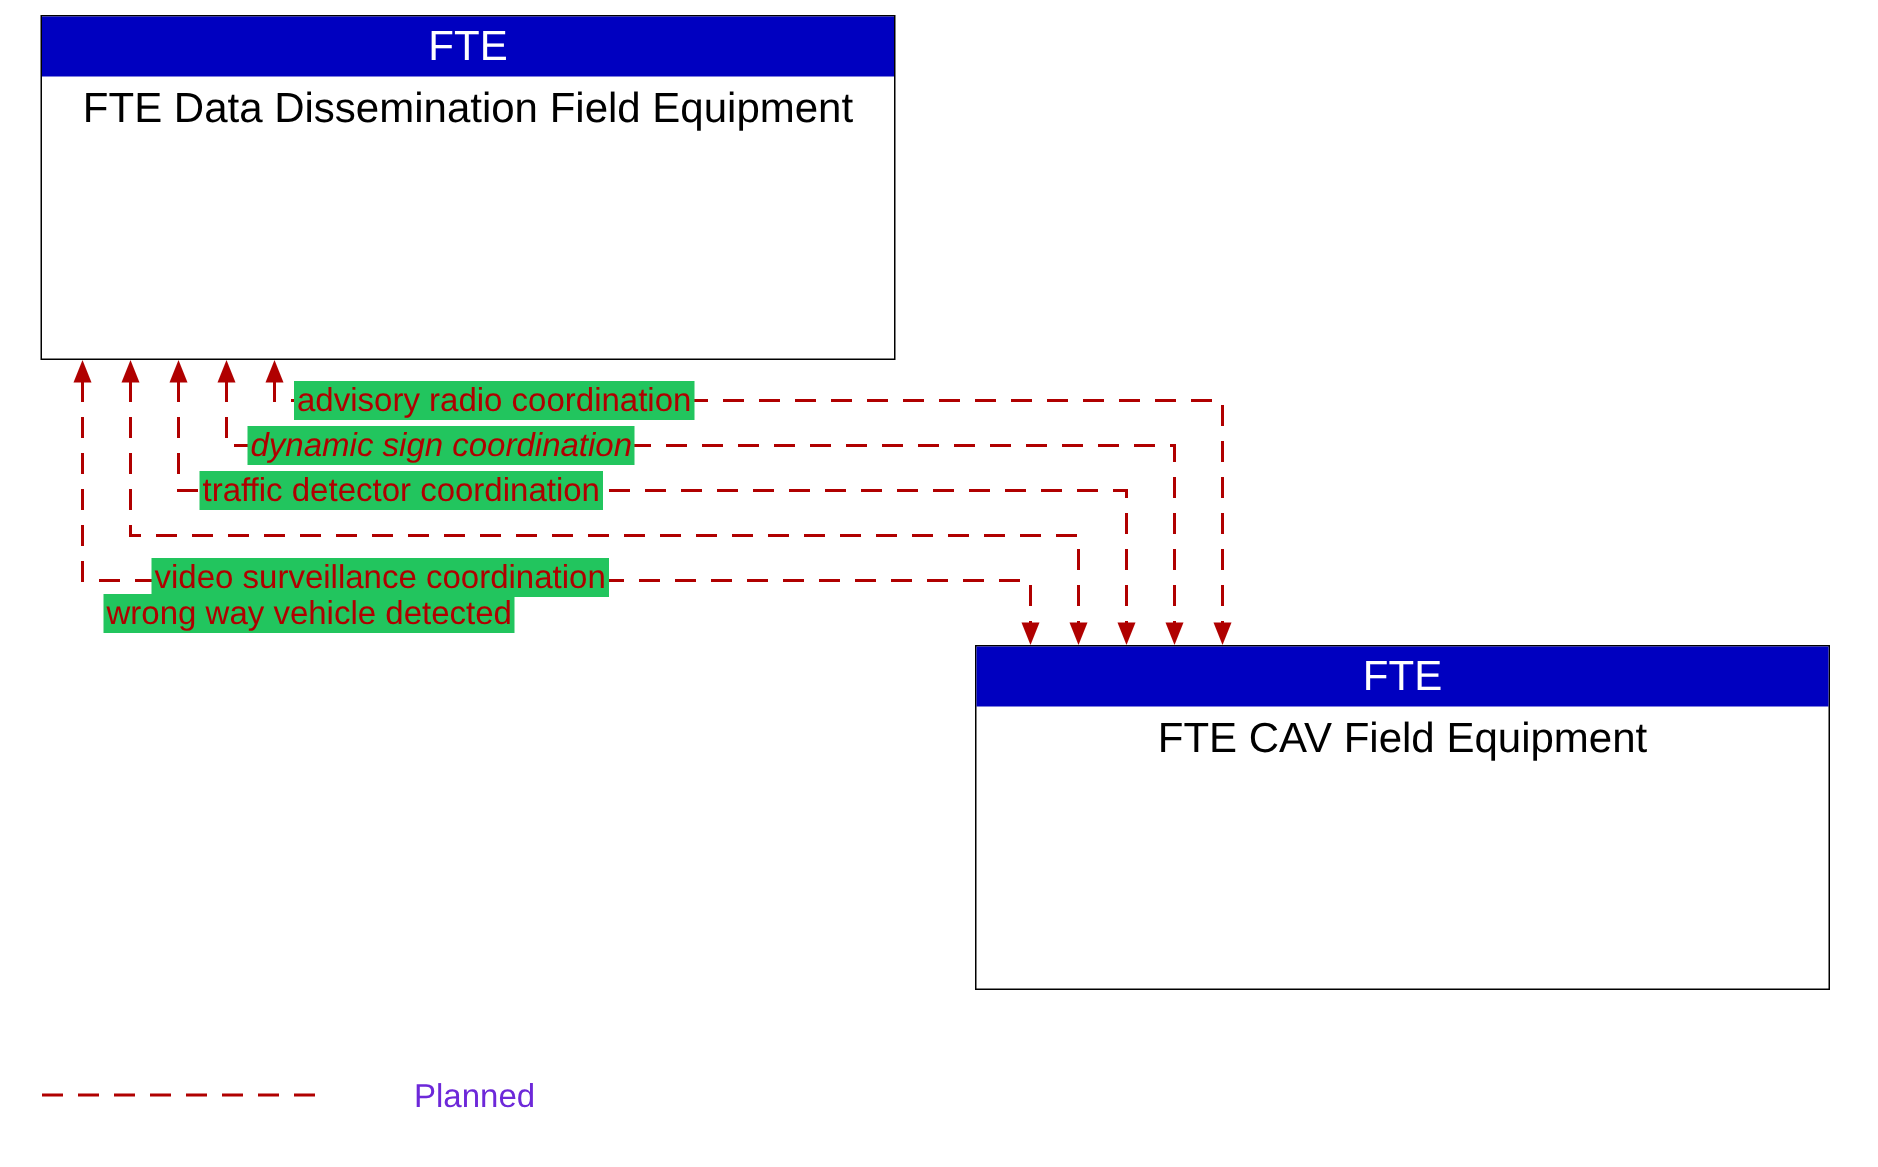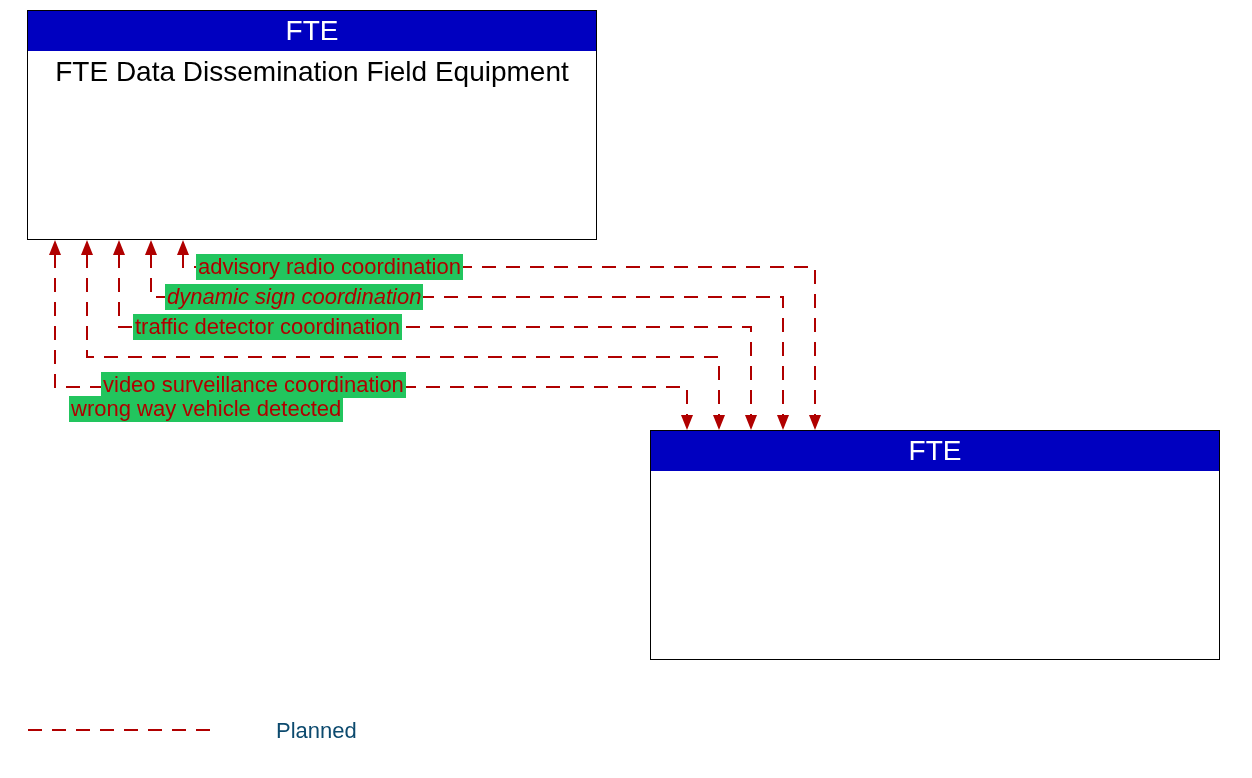--- a/index.html
+++ b/index.html
@@ -52,34 +52,35 @@
   .flow-label {
     position: absolute;
     color: #b00000;
     font-size: 22px;
     background: #22c55e;
     padding: 0 2px;
     white-space: nowrap;
   }
   .legend-label {
     position: absolute;
-    color: #0c4a6e;
+    color: #6d28d9;
     font-size: 22px;
   }
 </style>
 </head>
 <body>
 
 <div class="node" style="left:27px; top:10px; width:570px; height:230px;">
   <div class="node-header">FTE</div>
   <div class="node-body">FTE Data Dissemination Field Equipment</div>
 </div>
 
 <div class="node" style="left:650px; top:430px; width:570px; height:230px;">
   <div class="node-header">FTE</div>
+  <div class="node-body">FTE CAV Field Equipment</div>
 </div>
 
 <svg>
 
   <path class="flow-line" d="M 183 254 L 183 267 L 815 267 L 815 416"></path>
   <polygon class="arrow" points="183,240 177,255 189,255"></polygon>
   <polygon class="arrow" points="815,430 809,415 821,415"></polygon>
 
   <path class="flow-line" d="M 151 254 L 151 297 L 783 297 L 783 416"></path>
   <polygon class="arrow" points="151,240 145,255 157,255"></polygon>

